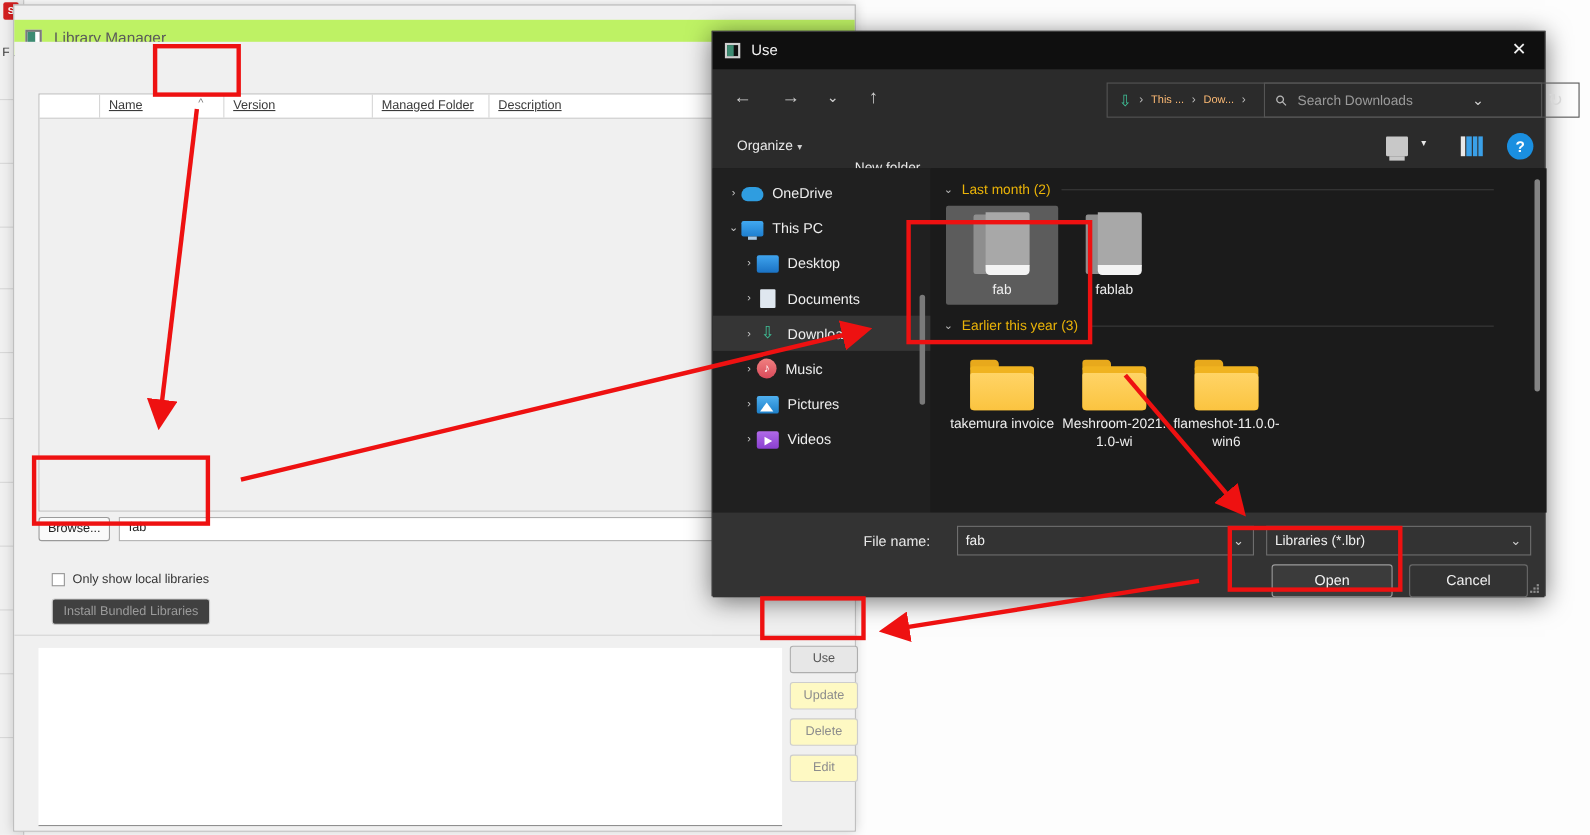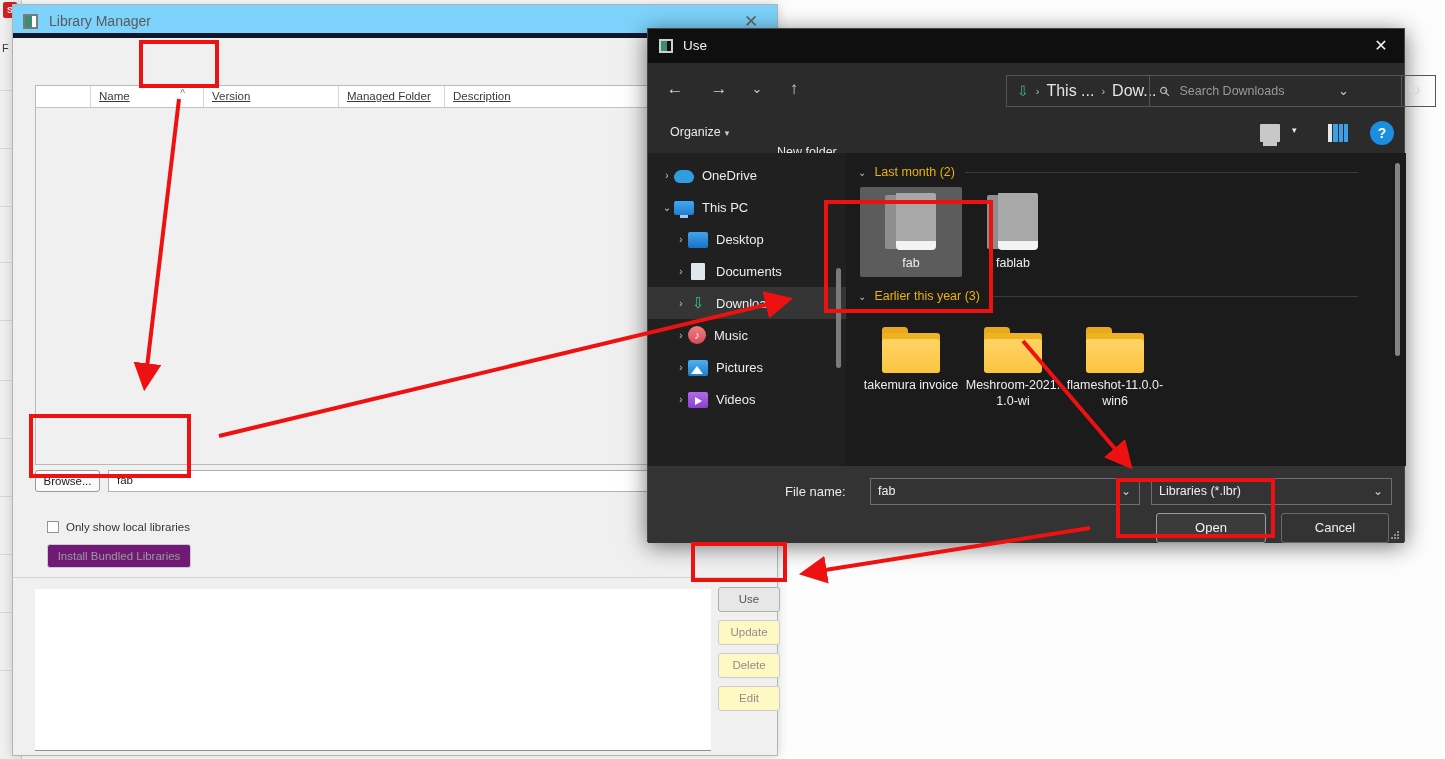--- a/index.html
+++ b/index.html
@@ -19,21 +19,21 @@
                  color:#fff; font-size:9px; line-height:16px; text-align:center; font-weight:bold; }
   .bg-smalltext { position:absolute; left:2px; font-size:11px; color:#3a3a3a; }
   .bg-linedivider { position:absolute; left:0; width:22px; height:1px; background:#d8d8d8; }
 
   
   .lm-window {
     position:absolute; left:12px; top:4px; width:766px; height:752px;
     background:#f0f0f0; border:1px solid #b4b4b4;
     box-shadow: 0 0 10px rgba(0,0,0,0.18);
   }
-  .lm-titlebar { position:relative; height:33px; background:#7dd3fc; border-bottom:5px solid #0f172a; }
+  .lm-titlebar { position:relative; height:33px; background:#bef264; border-bottom:1px solid #0f172a;margin-top:13px; }
   .lm-ticon { position:absolute; left:10px; top:9px; width:15px; height:15px; border:2px solid #7a7a7a; background:#fff; }
   .lm-ticon:before { content:""; position:absolute; left:0px; top:0px; width:7px; height:11px; background:#3d8b72; }
   .lm-title { position:absolute; left:36px; top:8px; font-size:14px; color:#5a5a5a; }
   .lm-close { position:absolute; right:6px; top:4px; width:40px; height:26px; color:#666; font-size:17px;
               text-align:center; line-height:26px; cursor:default; }
 
   .lm-body { position:absolute; left:0; top:33px; right:0; bottom:0; background:#f0f0f0; }
 
   .lm-tabs { position:absolute; left:22px; top:15px; height:32px; display:flex; align-items:stretch; }
   .lm-tab { padding:0 14px; display:flex; align-items:center; font-size:13px; color:#6d6d6d;
@@ -52,21 +52,21 @@
   .btn-browse { width:65px; height:22px; font-size:11.5px; color:#222; background:#fafafa;
                 border:1px solid #9a9a9a; border-radius:3px; text-align:center; line-height:20px; }
   .txt-browse { margin-left:8px; width:587px; height:22px; background:#ffffff; border:1px solid #b0b0b0;
                 font-size:11.5px; color:#222; padding:3px 0 0 8px; }
 
   .lm-chk-row { position:absolute; left:34px; top:483px; display:flex; align-items:flex-start; }
   .chkbox { width:12px; height:12px; border:1px solid #949494; background:#fff; }
   .chk-label { margin-left:7px; font-size:11.5px; color:#333; }
 
   .btn-install { position:absolute; left:34px; top:506px; width:144px; height:24px; font-size:11.5px;
-                 color:#9b9b9b; background:#701a75; border:1px solid #cbcbcb; border-radius:3px;
+                 color:#9b9b9b; background:#404040; border:1px solid #cbcbcb; border-radius:3px;
                  text-align:center; line-height:22px; }
 
   .lm-sep { position:absolute; left:0px; top:539px; width:766px; height:1px; background:#d5d5d5; }
   .lm-desc { position:absolute; left:22px; top:551px; width:676px; height:162px; background:#ffffff;
              border-bottom:1px solid #8f8f8f; }
 
   .lm-btncol { position:absolute; left:705px; top:549px; width:62px; }
   .lm-cbtn { width:62px; height:25px; margin-bottom:8px; font-size:11.5px; color:#8d8d8d;
              background:#fef9c3; border:1px solid #cdcdcd; border-radius:3px; text-align:center; line-height:23px; }
   .lm-cbtn.enabled { color:#555; background:#e7e7e7; border:1px solid #aeaeae; }
@@ -83,21 +83,21 @@
   .fd-titletext { position:absolute; left:35px; top:9px; font-size:13.5px; color:#f2f2f2; }
   .fd-close { position:absolute; right:0; top:0; width:46px; height:34px; text-align:center; line-height:34px;
               font-size:16px; color:#f2f2f2; }
 
   .fd-navbar { position:absolute; left:0; top:34px; width:100%; height:52px; }
   .nav-btn { position:absolute; top:14px; width:26px; height:26px; text-align:center; line-height:24px;
              font-size:17px; color:#cfcfcf; }
   .crumbbar { position:absolute; left:358px; top:12px; width:430px; height:32px;
               border:1px solid #555; display:flex; align-items:center; }
   .crumb-dl { margin-left:10px; color:#3fbf96; font-size:14px; line-height:1; }
-  .crumb { font-size:16px; color:#e5e5e5; margin-left:7px; }
+  .crumb { font-size:10px; color:#fdba74; margin-left:7px; }
   .crumb-sep { font-size:11px; color:#bdbdbd; margin-left:7px; }
   .crumb-caret { position:absolute; right:86px; top:7px; font-size:13px; color:#d0d0d0; }
   .crumb-refresh { position:absolute; right:14px; top:5px; font-size:16px; color:#d6d6d6; }
   .fd-search { position:absolute; left:501px; top:12px; width:253px; height:32px; border:1px solid #555;
                display:flex; align-items:center; }
   .fd-search .sicon { margin-left:10px; color:#b8b8b8; font-size:13px; transform:rotate(-45deg); display:inline-block;}
   .fd-search .sph { margin-left:10px; font-size:12.5px; color:#9a9a9a; }
 
   .fd-cmdbar { position:absolute; left:0; top:86px; width:100%; height:38px; }
   .cmd { position:absolute; top:10px; font-size:12.5px; color:#e8e8e8; }

